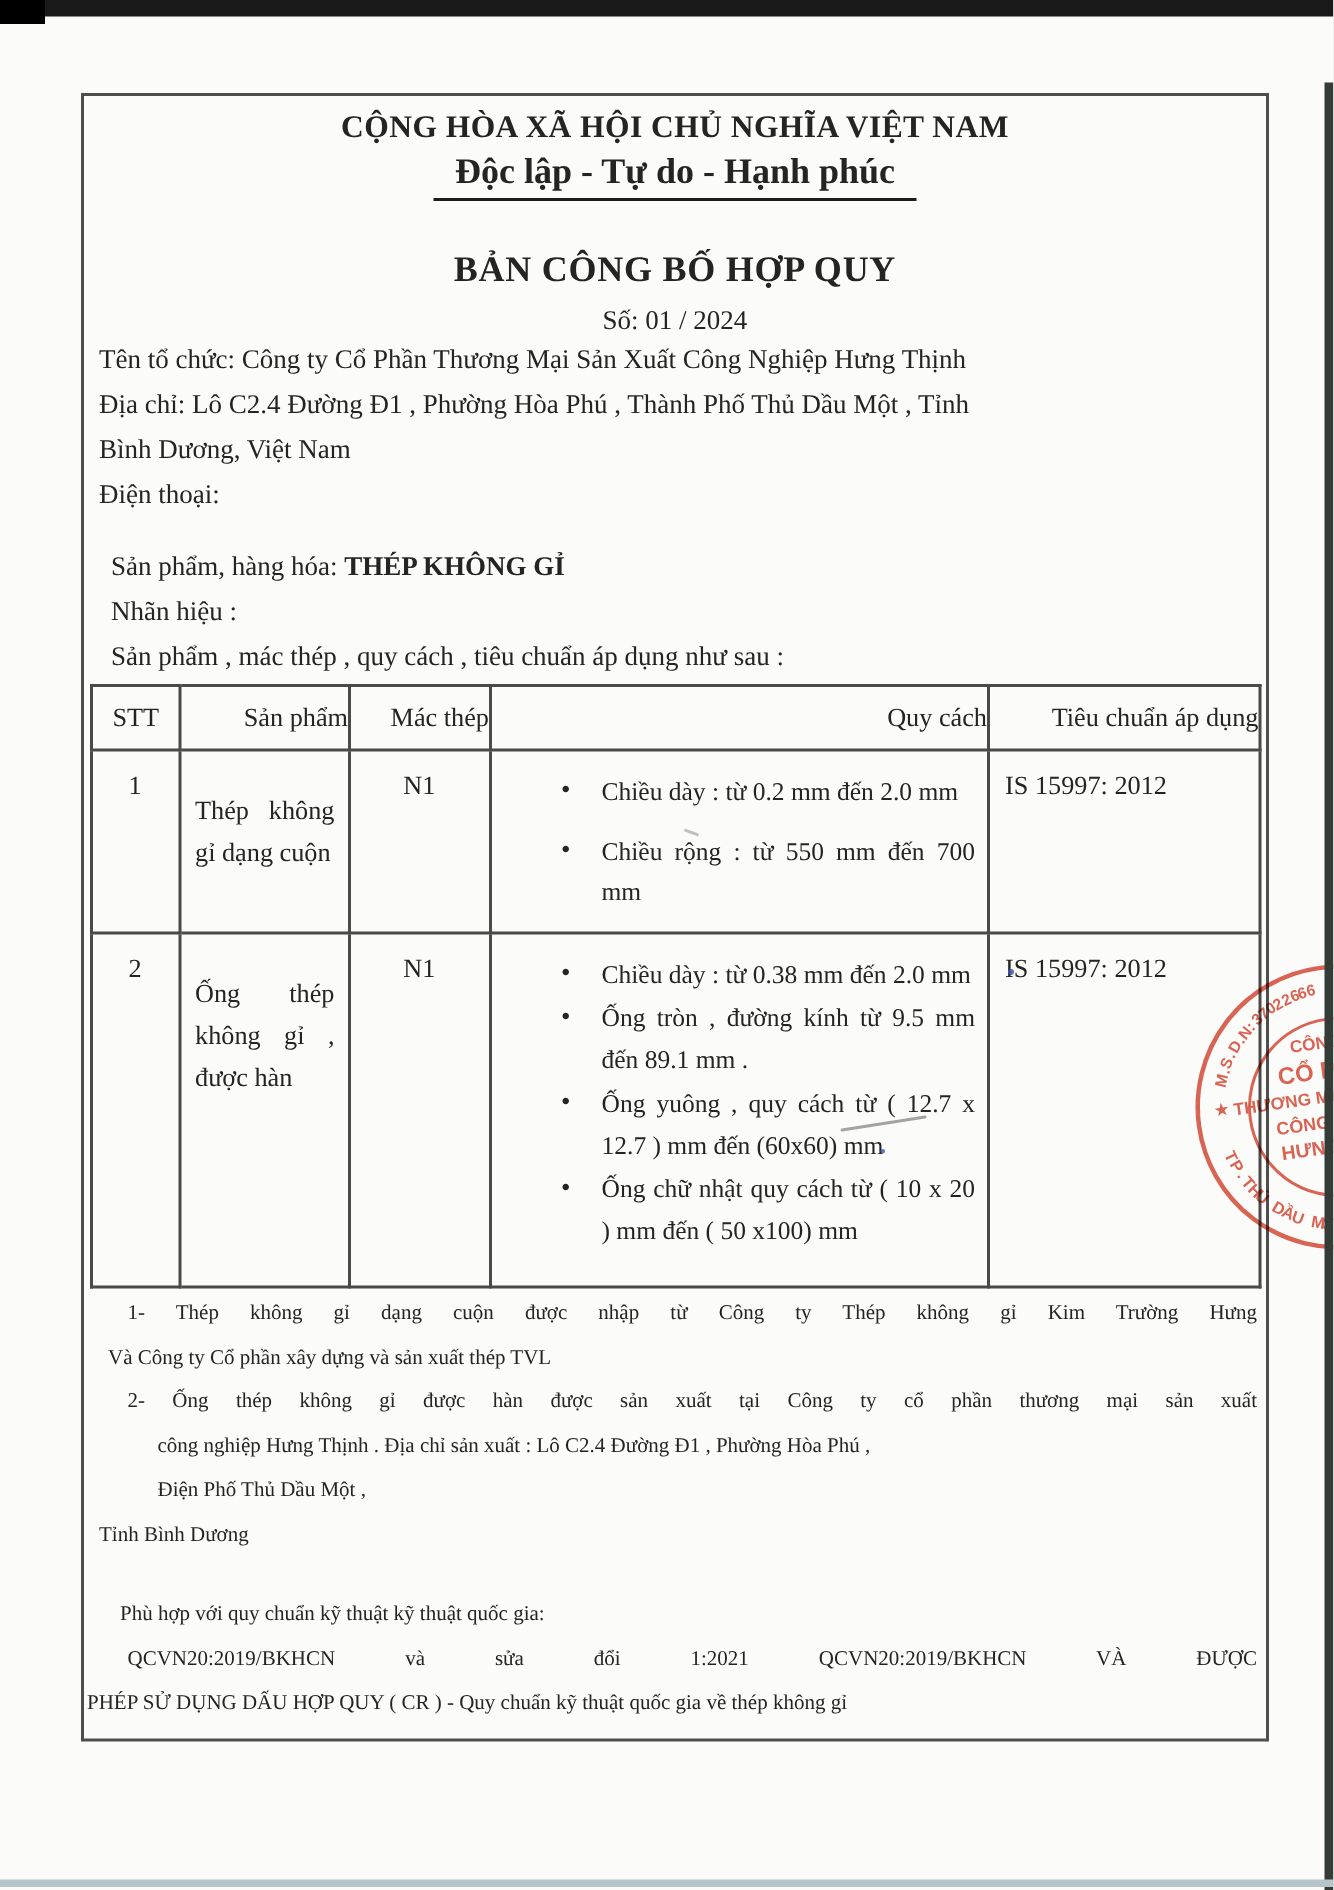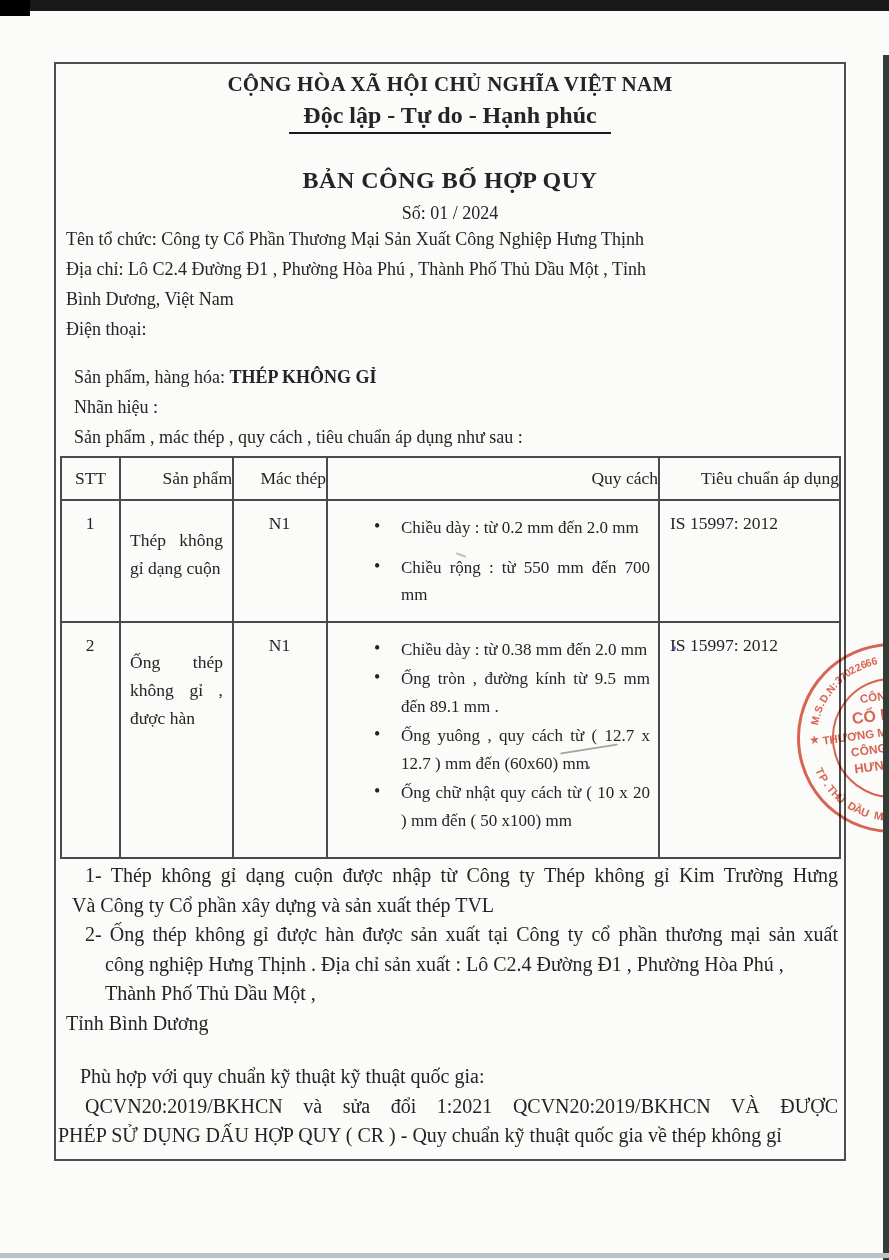--- a/index.html
+++ b/index.html
@@ -38,21 +38,21 @@
   td.stt{padding-top:12px;}
   td.prod{padding:25px 9px 0 9px;text-align:justify;font-size:17px;line-height:28px;}
   td.grade{padding-top:12px;}
   td.std{padding:12px 6px 0 10px;}
   td.specs{padding:13px 8px 0 73px;}
   .specs ul{margin:0;padding:0;list-style:none;}
   .specs li{position:relative;line-height:27.5px;margin-bottom:12px;text-align:justify;font-size:17px;}
   .specs li::before{content:"\2022";position:absolute;left:-27px;top:-1px;font-size:18px;}
   tr.r2 .specs li{margin-bottom:2px;}
   
-  .notes{position:absolute;left:66px;top:861px;width:772px;font-size:20px;line-height:29.5px;z-index:2;}
+  .notes{position:absolute;left:66px;top:861px;width:772px;font-size:14px;line-height:29.5px;z-index:2;}
   .notes .num{padding-left:19px;}
   .notes .flush{padding-left:6px;}
   .notes .hang{padding-left:39px;}
   .notes .flush0{padding-left:0;}
   .notes .intro{padding-left:14px;margin-top:24px;}
   .notes .jfull{text-align:justify;text-align-last:justify;}
   .notes .outdent{margin-left:-8px;}
   
   .stamp{position:absolute;left:792px;top:638px;width:200px;height:200px;z-index:3;transform:rotate(-8deg);opacity:.88;mix-blend-mode:multiply;font-family:"Liberation Sans","DejaVu Sans",sans-serif;}
   .stamp .circle{position:absolute;border-radius:50%;border:3px solid currentColor;box-sizing:border-box;}
@@ -147,21 +147,21 @@
         <td class="std">IS 15997: 2012</td>
       </tr>
     </tbody>
   </table>
 
   <div class="notes">
     <div class="num jfull">1- Thép không gỉ dạng cuộn được nhập từ Công ty Thép không gỉ Kim Trường Hưng</div>
     <div class="flush">Và Công ty Cổ phần xây dựng và sản xuất thép TVL</div>
     <div class="num jfull">2- Ống thép không gỉ được hàn được sản xuất tại Công ty cổ phần thương mại sản xuất</div>
     <div class="hang">công nghiệp Hưng Thịnh . Địa chỉ sản xuất : Lô C2.4 Đường Đ1 , Phường Hòa Phú ,</div>
-    <div class="hang">Thành Phố Thủ Dầu Một ,</div>
+    <div class="hang">Điện Phố Thủ Dầu Một ,</div>
     <div class="flush0">Tỉnh Bình Dương</div>
     <div class="intro">Phù hợp với quy chuẩn kỹ thuật kỹ thuật quốc gia:</div>
     <div class="num jfull">QCVN20:2019/BKHCN và sửa đổi 1:2021 QCVN20:2019/BKHCN VÀ ĐƯỢC</div>
     <div class="outdent">PHÉP SỬ DỤNG DẤU HỢP QUY ( CR ) -  Quy chuẩn kỹ thuật quốc gia về thép không gỉ</div>
   </div>
 
   <div class="stamp" style="color: rgb(216, 80, 62);">
     <div class="circle outer"></div>
     <div class="circle inner"></div>
     <div class="arc">

